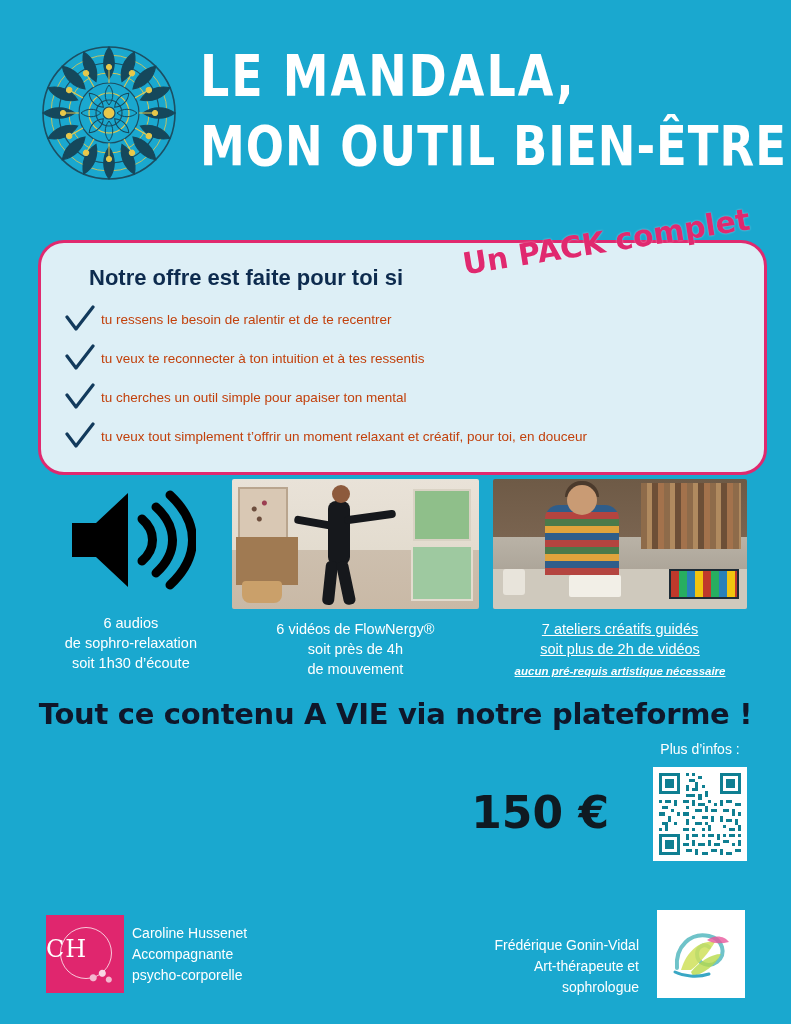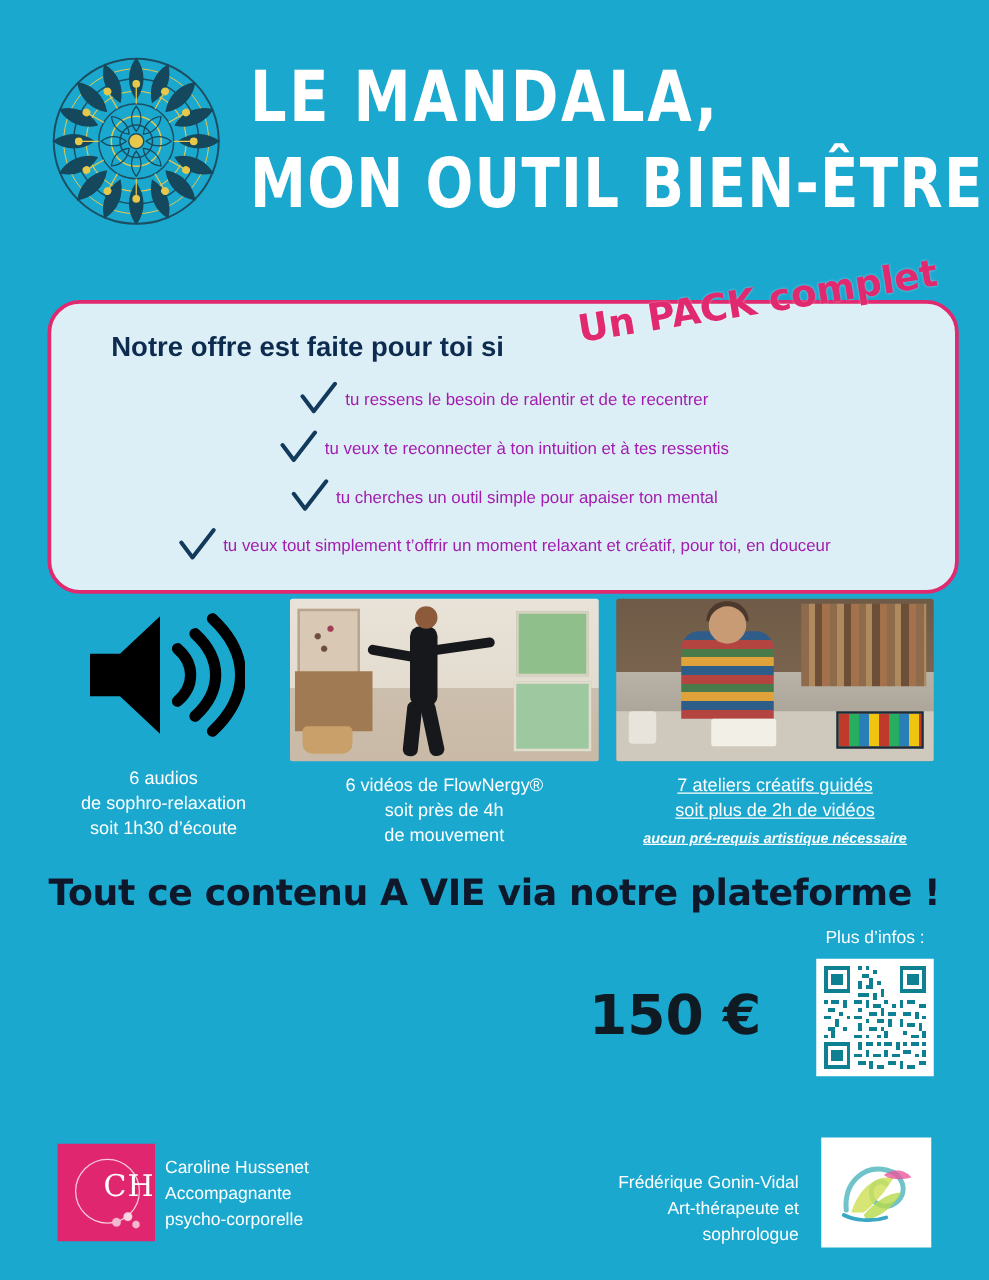--- a/index.html
+++ b/index.html
@@ -74,23 +74,22 @@
   }
   .offer-list {
     list-style: none;
     margin: 0;
     padding: 0;
   }
   .offer-item {
     display: flex;
     align-items: center;
     margin-bottom: 11px;
-    color: #a21caf;
+    color: #c2410c;
     font-size: 13.5px;
-    justify-content: center;
   }
   .offer-item:last-child { margin-bottom: 2px; }
   .check {
     flex: 0 0 34px;
     width: 34px;
     height: 28px;
     position: relative;
     margin-right: 4px;
   }
   .check svg { display: block; }
@@ -247,21 +246,21 @@
   .ch-logo {
     width: 78px;
     height: 78px;
     background: #e0266e;
     position: relative;
     flex: 0 0 78px;
   }
   .ch-logo .ch-text {
     position: absolute;
     left: 0; right: 0; top: 20px;
-    text-align: right;
+    text-align: left;
     font-family: "DejaVu Serif", serif;
     font-size: 24px;
     color: #ffffff;
     letter-spacing: 1px;
   }
   .ch-logo .ch-circle {
     position: absolute;
     left: 14px; top: 12px;
     width: 50px; height: 50px;
     border: 1px solid rgba(255,255,255,0.75);

